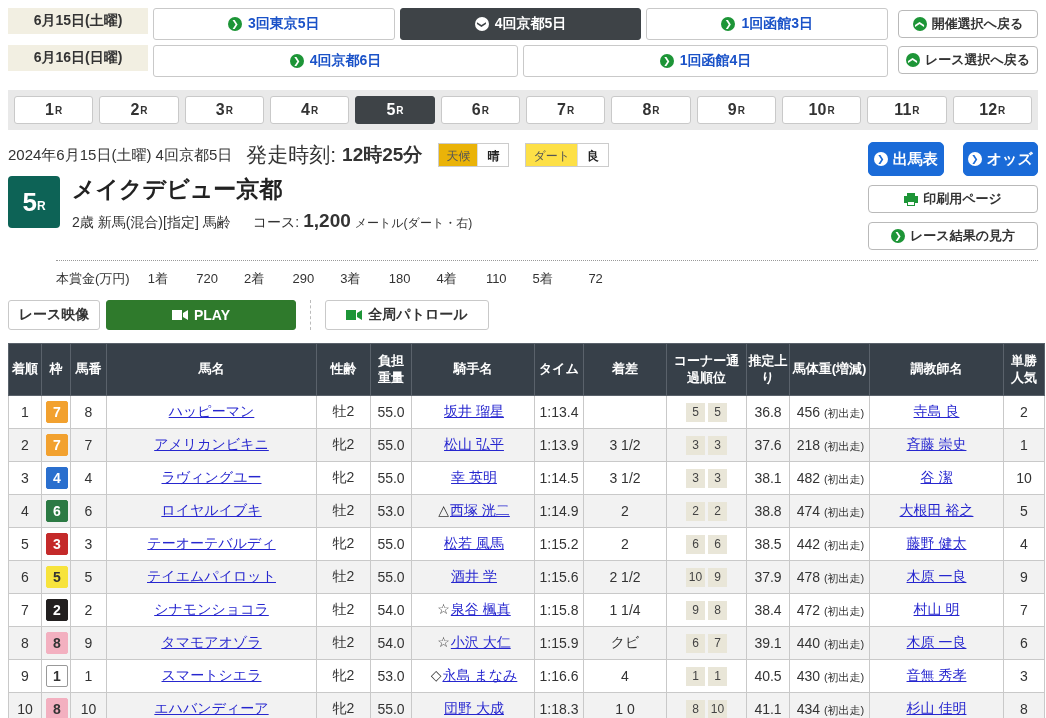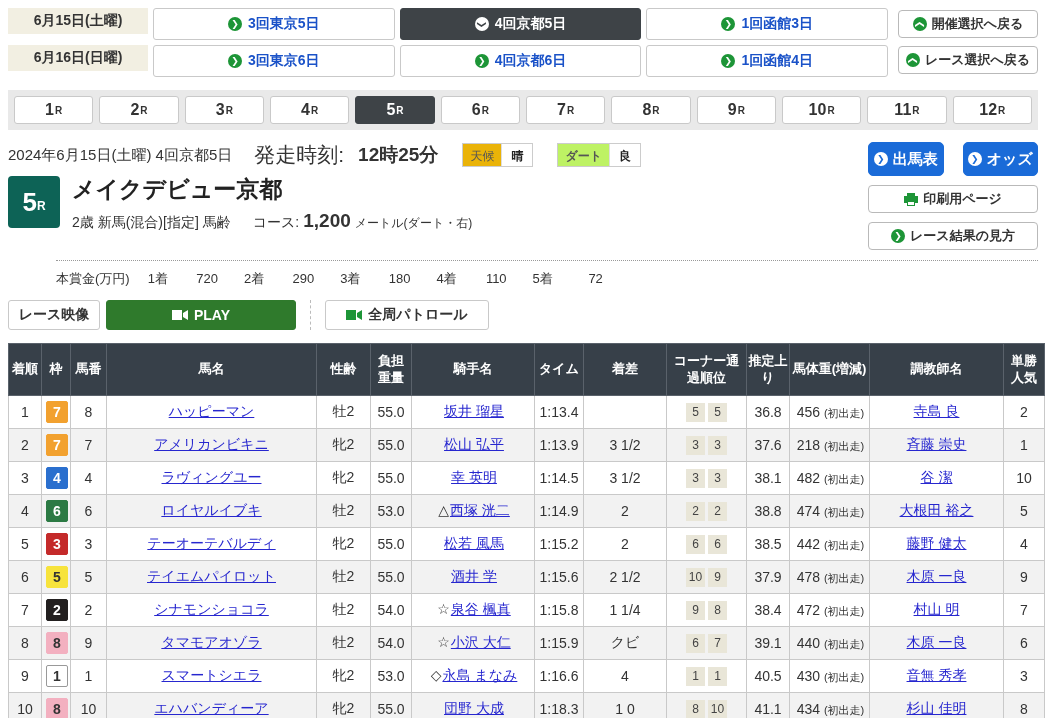--- a/index.html
+++ b/index.html
@@ -51,28 +51,28 @@
     display: flex; align-items: center; justify-content: center; cursor: pointer;
     font-family: inherit; color: #333;
   }
   .race-tab .num { font-size: 16px; font-weight: bold; }
   .race-tab .suf { font-size: 10px; font-weight: bold; margin-left: 1px; }
   .race-tab.sel { background: #3e4347; border-color: #3e4347; color: #fff; }
 
   
   .race-head { display: flex; margin-top: 12px; }
   .rh-left { flex: 1; }
-  .info-line { display: flex; align-items: center; gap: 14px; height: 26px; }
+  .info-line { display: flex; align-items: center; gap: 6px; height: 26px; }
   .info-date { font-size: 15px; }
   .info-start-label { font-size: 21px; margin-left: 8px; }
   .info-start-time { font-size: 19px; font-weight: bold; }
   .badge { display: inline-flex; border: 1px solid #ccc; margin-left: 10px; font-size: 12px; height: 24px; }
   .badge .lbl { padding: 4px 7px; color: #555; }
   .badge .lbl.sky { background: #eab308; }
-  .badge .lbl.sand { background: #bef264; font-weight: bold; }
+  .badge .lbl.sand { background: #fde047; }
   .badge .val { padding: 4px 9px; background: #fff; font-weight: bold; color: #222; border-left: 1px solid #ddd; }
   .title-row { display: flex; margin-top: 8px; gap: 12px; }
   .race-no-badge {
     width: 52px; height: 52px; background: #0d6356; border-radius: 4px; color: #fff;
     display: flex; align-items: center; justify-content: center; flex: none;
   }
   .race-no-badge .n { font-size: 26px; font-weight: bold; }
   .race-no-badge .s { font-size: 12px; font-weight: bold; margin-top: 8px; }
   .race-title { font-size: 23px; font-weight: bold; color: #222; line-height: 1.2; }
   .race-cond { margin-top: 6px; font-size: 14px; color: #333; display: flex; align-items: baseline; gap: 4px; flex-wrap: wrap; }
@@ -156,24 +156,20 @@
             <span class="circ down lite"></span>
             <span>4回京都5日</span>
           </button>
           <button class="m-btn">
             <span class="circ "></span>
             <span>1回函館3日</span>
           </button>
         </div>
         <div class="m-row">
           <div class="date-cell">6月16日(日曜)</div>
-          <button class="m-btn">
-            <span class="circ "></span>
-            <span>3回東京6日</span>
-          </button>
           <button class="m-btn">
             <span class="circ "></span>
             <span>4回京都6日</span>
           </button>
           <button class="m-btn">
             <span class="circ "></span>
             <span>1回函館4日</span>
           </button>
         </div>
       </div>

